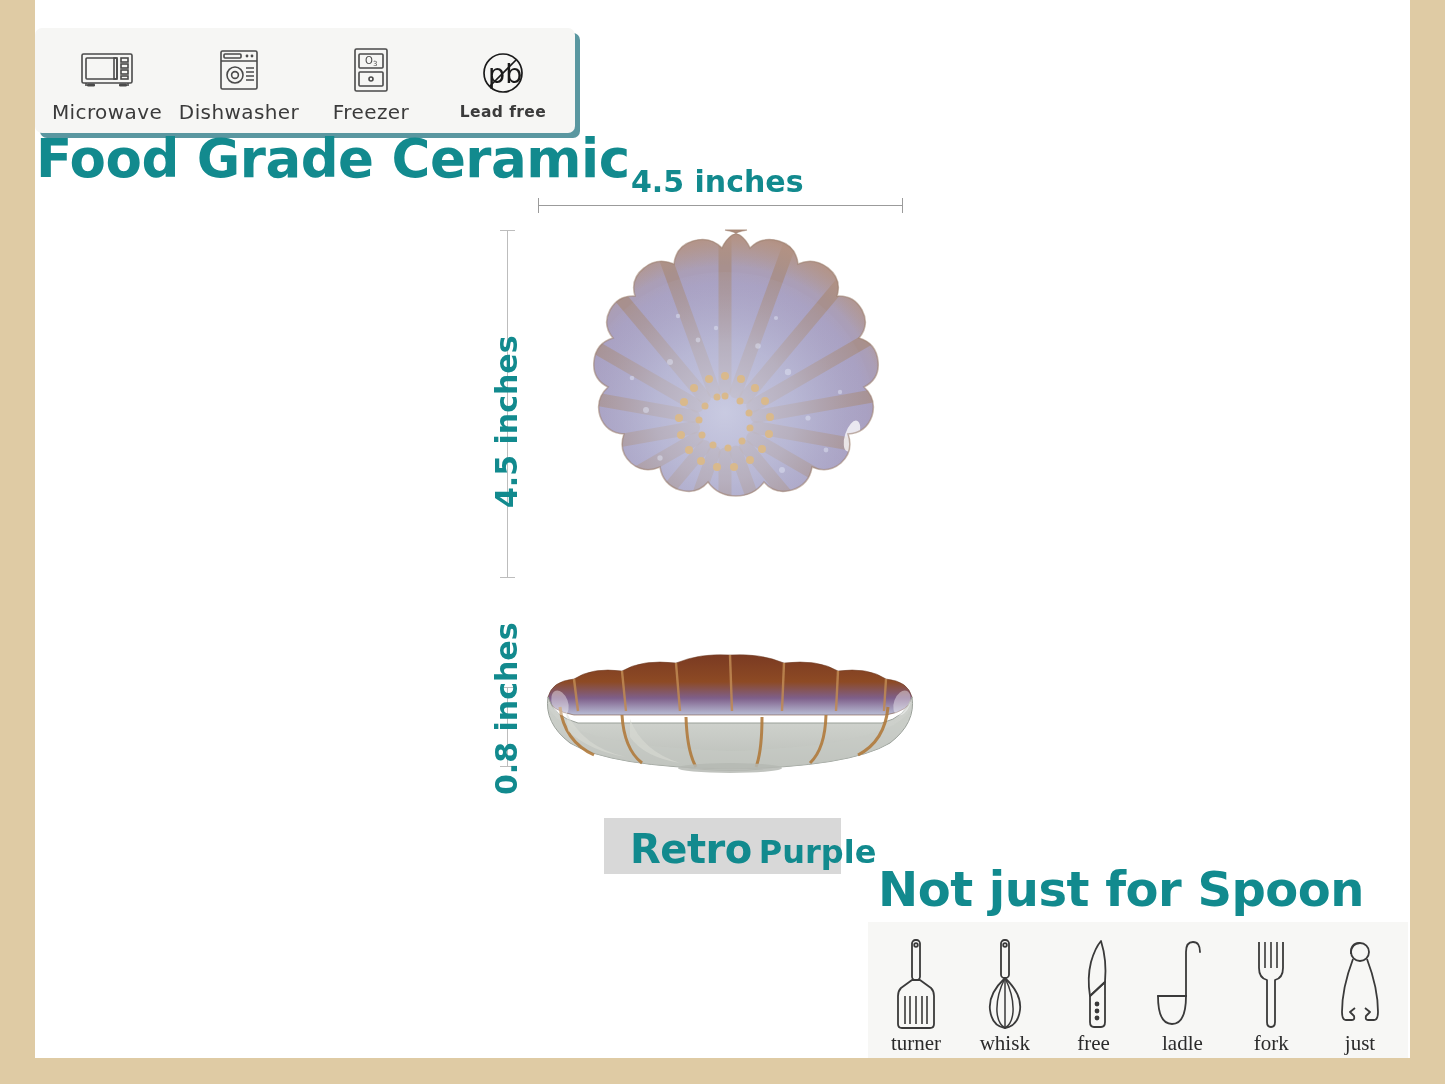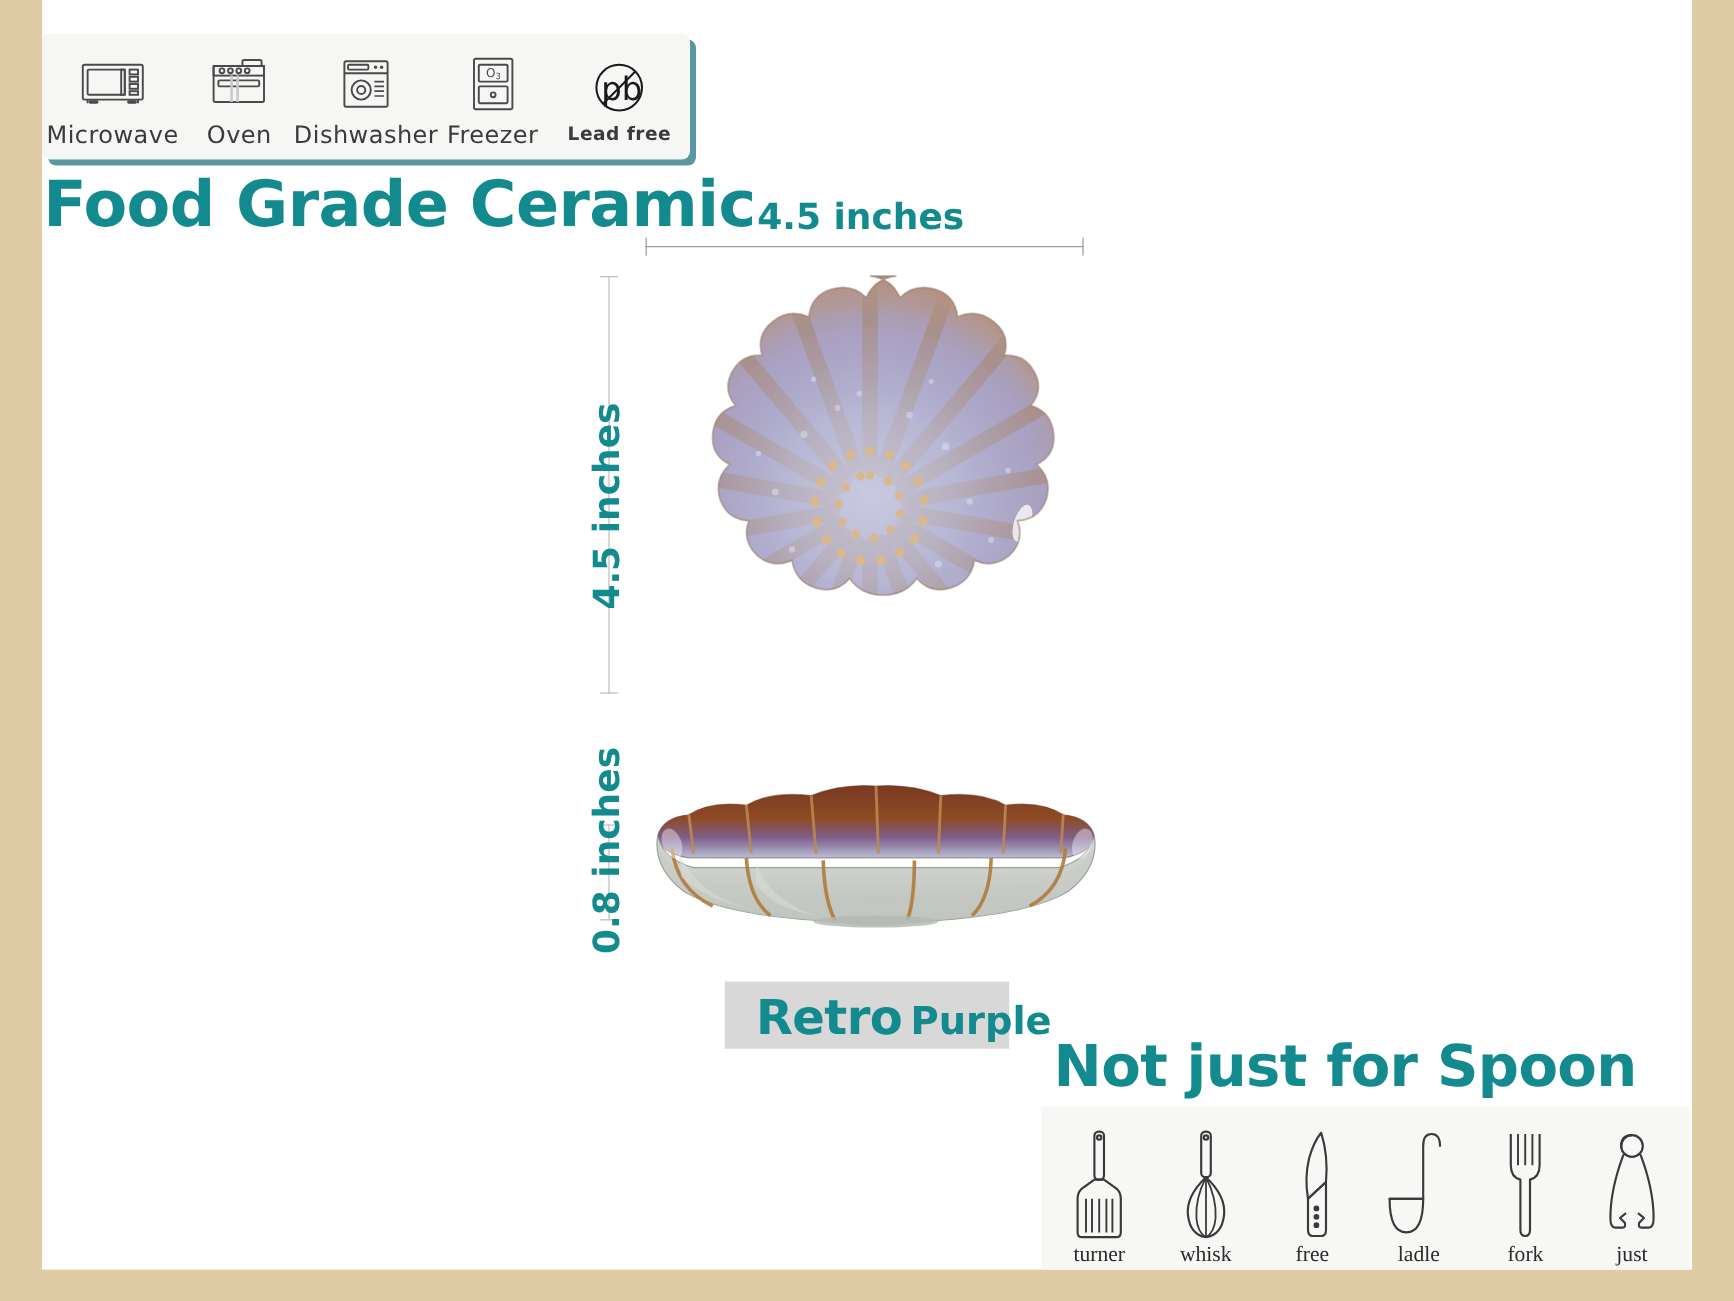--- a/index.html
+++ b/index.html
@@ -67,21 +67,21 @@
     color: #3b3b3b;
     letter-spacing: .4px;
     white-space: nowrap;
     font-family: "DejaVu Sans", sans-serif;
   }
   .badge-label.strong { font-weight: bold; font-size: 15.5px; }
 
   .title-food {
     position: absolute;
     left: 36px;
-    top: 140px;
+    top: 128px;
     font-size: 53px;
     font-weight: bold;
     letter-spacing: -0.5px;
     color: #128a8e;
     white-space: nowrap;
     font-family: "DejaVu Sans", sans-serif;
   }
 
   .title-spoon {
     position: absolute;
@@ -219,21 +219,21 @@
   }
   .utensil-ico {
     height: 96px;
     display: flex;
     align-items: flex-end;
     justify-content: center;
   }
   .utensil-ico svg { display: block; }
   .utensil-label {
     font-family: "Liberation Serif", serif;
-    font-size: 18px;
+    font-size: 21px;
     color: #2b2b2b;
     margin-top: 1px;
     line-height: 1;
   }
 </style>
 </head>
 <body>
 
 <div id="canvas">
 
@@ -254,38 +254,20 @@
             <rect x="41" y="26" width="7" height="3"></rect>
             <path d="M6 33v3M48 33v3"></path>
             <rect x="7" y="33.5" width="8" height="3" rx="1.2" fill="#4a4a4a" stroke="none"></rect>
             <rect x="39" y="33.5" width="8" height="3" rx="1.2" fill="#4a4a4a" stroke="none"></rect>
           </g>
         </svg>
       </span>
       <span class="badge-label">Microwave</span>
     </div>
 
-    <div class="badge">
-      <span class="badge-ico">
-        <svg width="50" height="42" viewBox="0 0 50 42">
-          <g fill="none" stroke="#4a4a4a" stroke-width="1.6">
-            <rect x="4" y="6" width="42" height="30" rx="1.5"></rect>
-            <rect x="4" y="6" width="42" height="8"></rect>
-            <circle cx="11" cy="10" r="2"></circle>
-            <circle cx="18" cy="10" r="2"></circle>
-            <circle cx="25" cy="10" r="2"></circle>
-            <circle cx="32" cy="10" r="2"></circle>
-            <rect x="8" y="18" width="34" height="5" rx="1"></rect>
-            <rect x="28" y="1" width="16" height="5" rx="1.5"></rect>
-            <path d="M19 14v22M24 14v22" stroke="#c9c9c9" stroke-width="2.2"></path>
-          </g>
-        </svg>
-      </span>
-      <span class="badge-label">Oven</span>
-    </div>
 
     <div class="badge">
       <span class="badge-ico">
         <svg width="44" height="44" viewBox="0 0 44 44">
           <g fill="none" stroke="#4a4a4a" stroke-width="1.6">
             <rect x="4" y="3" width="36" height="38" rx="1.5"></rect>
             <path d="M4 13h36"></path>
             <rect x="7" y="6" width="17" height="4" rx="1"></rect>
             <circle cx="30" cy="8" r="1.4" fill="#4a4a4a" stroke="none"></circle>
             <circle cx="35" cy="8" r="1.4" fill="#4a4a4a" stroke="none"></circle>

